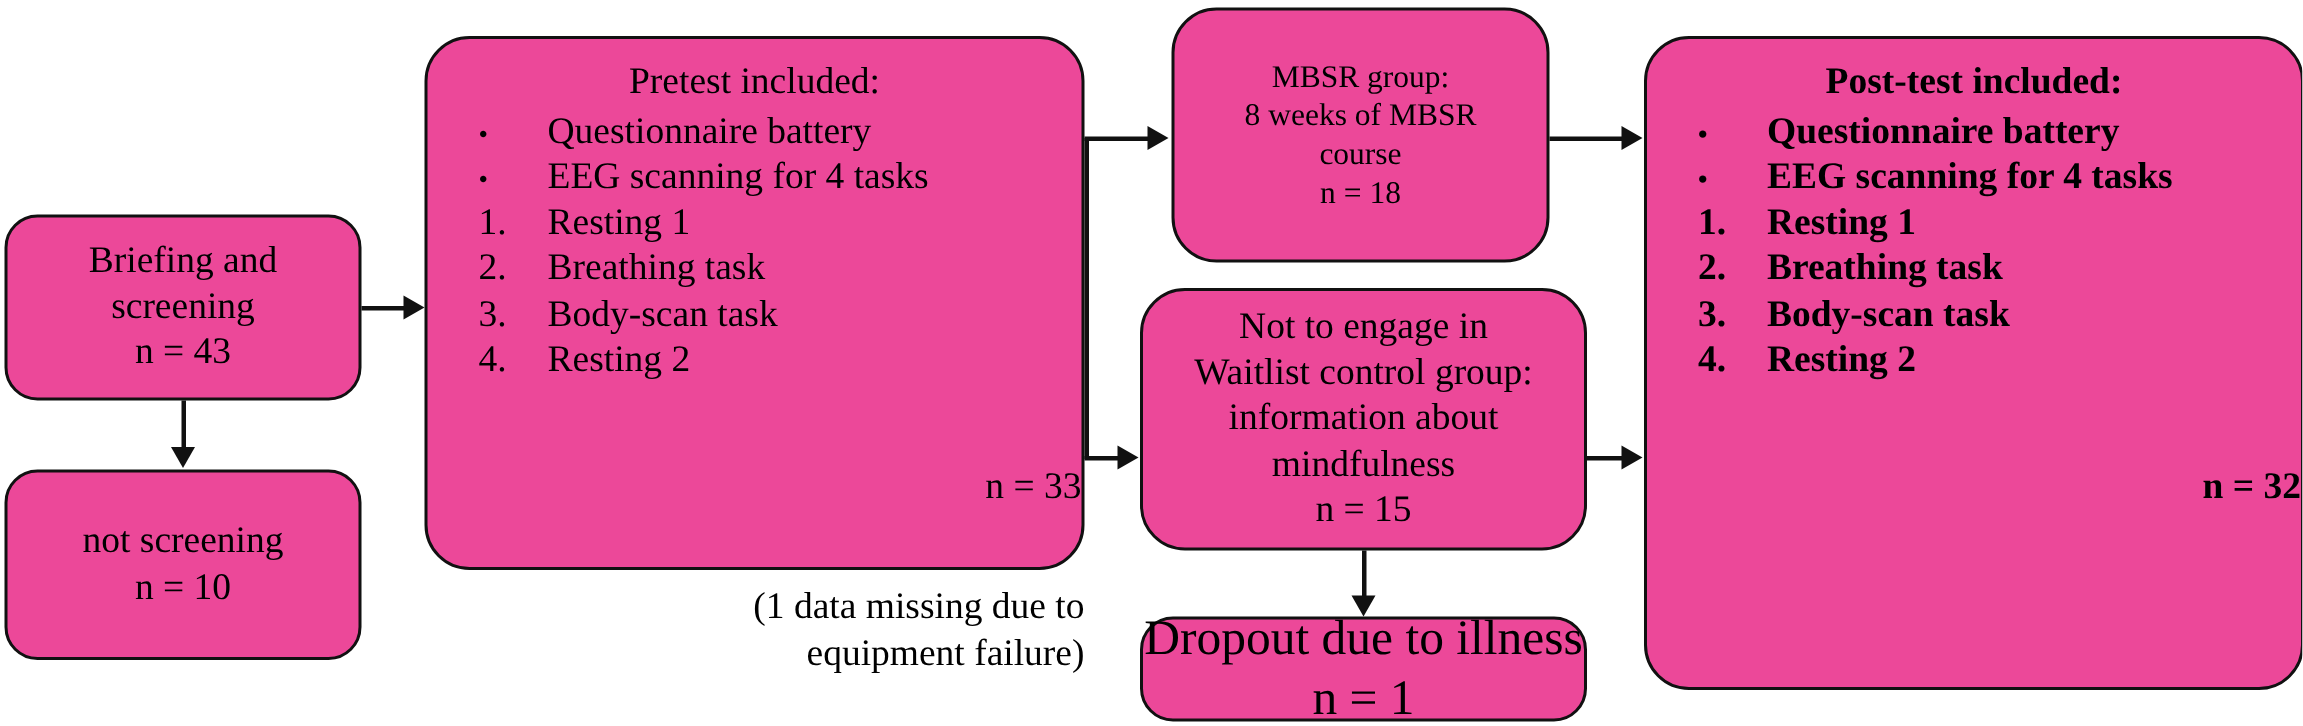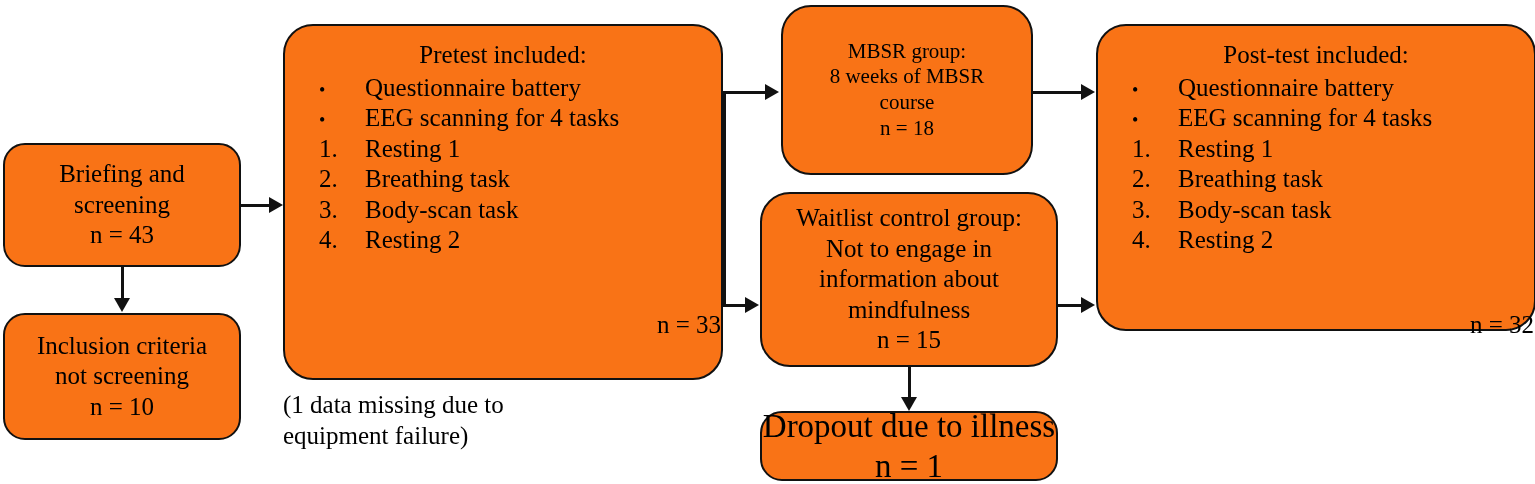--- a/index.html
+++ b/index.html
@@ -14,21 +14,21 @@
     background: #ffffff;
     font-family: "Liberation Serif", "DejaVu Serif", serif;
     color: #000000;
     overflow: hidden;
   }
   .box {
     position: absolute;
     box-sizing: border-box;
     border: 2.5px solid #111111;
     border-radius: 22px;
-    background: #f97316;
+    background: #ec4899;
     display: flex;
     flex-direction: column;
     align-items: center;
     justify-content: center;
     text-align: center;
     line-height: 1.22;
   }
   .box.tall-radius { border-radius: 30px; }
   .ctr-line { display: block; white-space: nowrap; }
   .n-line { display: block; white-space: nowrap; }
@@ -66,21 +66,21 @@
     line-height: 1;
   }
   .listbox .bignum {
     position: absolute;
     left: 0;
     right: 0;
     text-align: right;
   }
   .caption {
     position: absolute;
-    text-align: left;
+    text-align: right;
     line-height: 1.25;
     white-space: pre-line;
   }
 
   
   .hline, .vline {
     position: absolute;
     background: #111111;
   }
   .hline { height: 2.5px; }
@@ -105,21 +105,20 @@
 
 <div id="canvas">
 
   <div class="box" style="left:3px; top:143px; width:238px; height:124px; font-size:25px;align-items:center;">
     <span class="ctr-line">Briefing and</span>
     <span class="ctr-line">screening</span>
     <span class="n-line">n = 43</span>
   </div>
 
   <div class="box" style="left:3px; top:313px; width:238px; height:127px; font-size:25px;">
-    <span class="ctr-line">Inclusion criteria</span>
     <span class="ctr-line">not screening</span>
     <span class="n-line">n = 10</span>
   </div>
 
   <div class="box listbox tall-radius" style="left:283px; top:24px; width:440px; height:356px; font-size:25px;">
     <span class="heading">Pretest included:</span>
     <ul class="items">
       <li>
         <span class="marker bullet">•</span>
         <span>Questionnaire battery</span>
@@ -151,33 +150,33 @@
 equipment failure)</div>
 
   <div class="box tall-radius" style="left:781px; top:5px; width:252px; height:170px; font-size:21px;">
     <span class="ctr-line">MBSR group:</span>
     <span class="ctr-line">8 weeks of MBSR</span>
     <span class="ctr-line">course</span>
     <span class="n-line">n = 18</span>
   </div>
 
   <div class="box tall-radius" style="left:760px; top:192px; width:298px; height:175px; font-size:25px;">
+    <span class="ctr-line">Not to engage in</span>
     <span class="ctr-line">Waitlist control group:</span>
-    <span class="ctr-line">Not to engage in</span>
     <span class="ctr-line">information about</span>
     <span class="ctr-line">mindfulness</span>
     <span class="n-line">n = 15</span>
   </div>
 
   <div class="box" style="left:760px; top:411px; width:298px; height:70px; font-size:33px;">
     <span class="ctr-line">Dropout due to illness</span>
     <span class="n-line">n = 1</span>
   </div>
 
-  <div class="box listbox tall-radius" style="left:1096px; top:24px; width:440px; height:307px; font-size:25px;">
+  <div class="box listbox tall-radius" style="left:1096px; top:24px; width:440px; height:436px; font-size:25px;font-weight:bold;">
     <span class="heading">Post-test included:</span>
     <ul class="items">
       <li>
         <span class="marker bullet">•</span>
         <span>Questionnaire battery</span>
       </li>
       <li>
         <span class="marker bullet">•</span>
         <span>EEG scanning for 4 tasks</span>
       </li>

